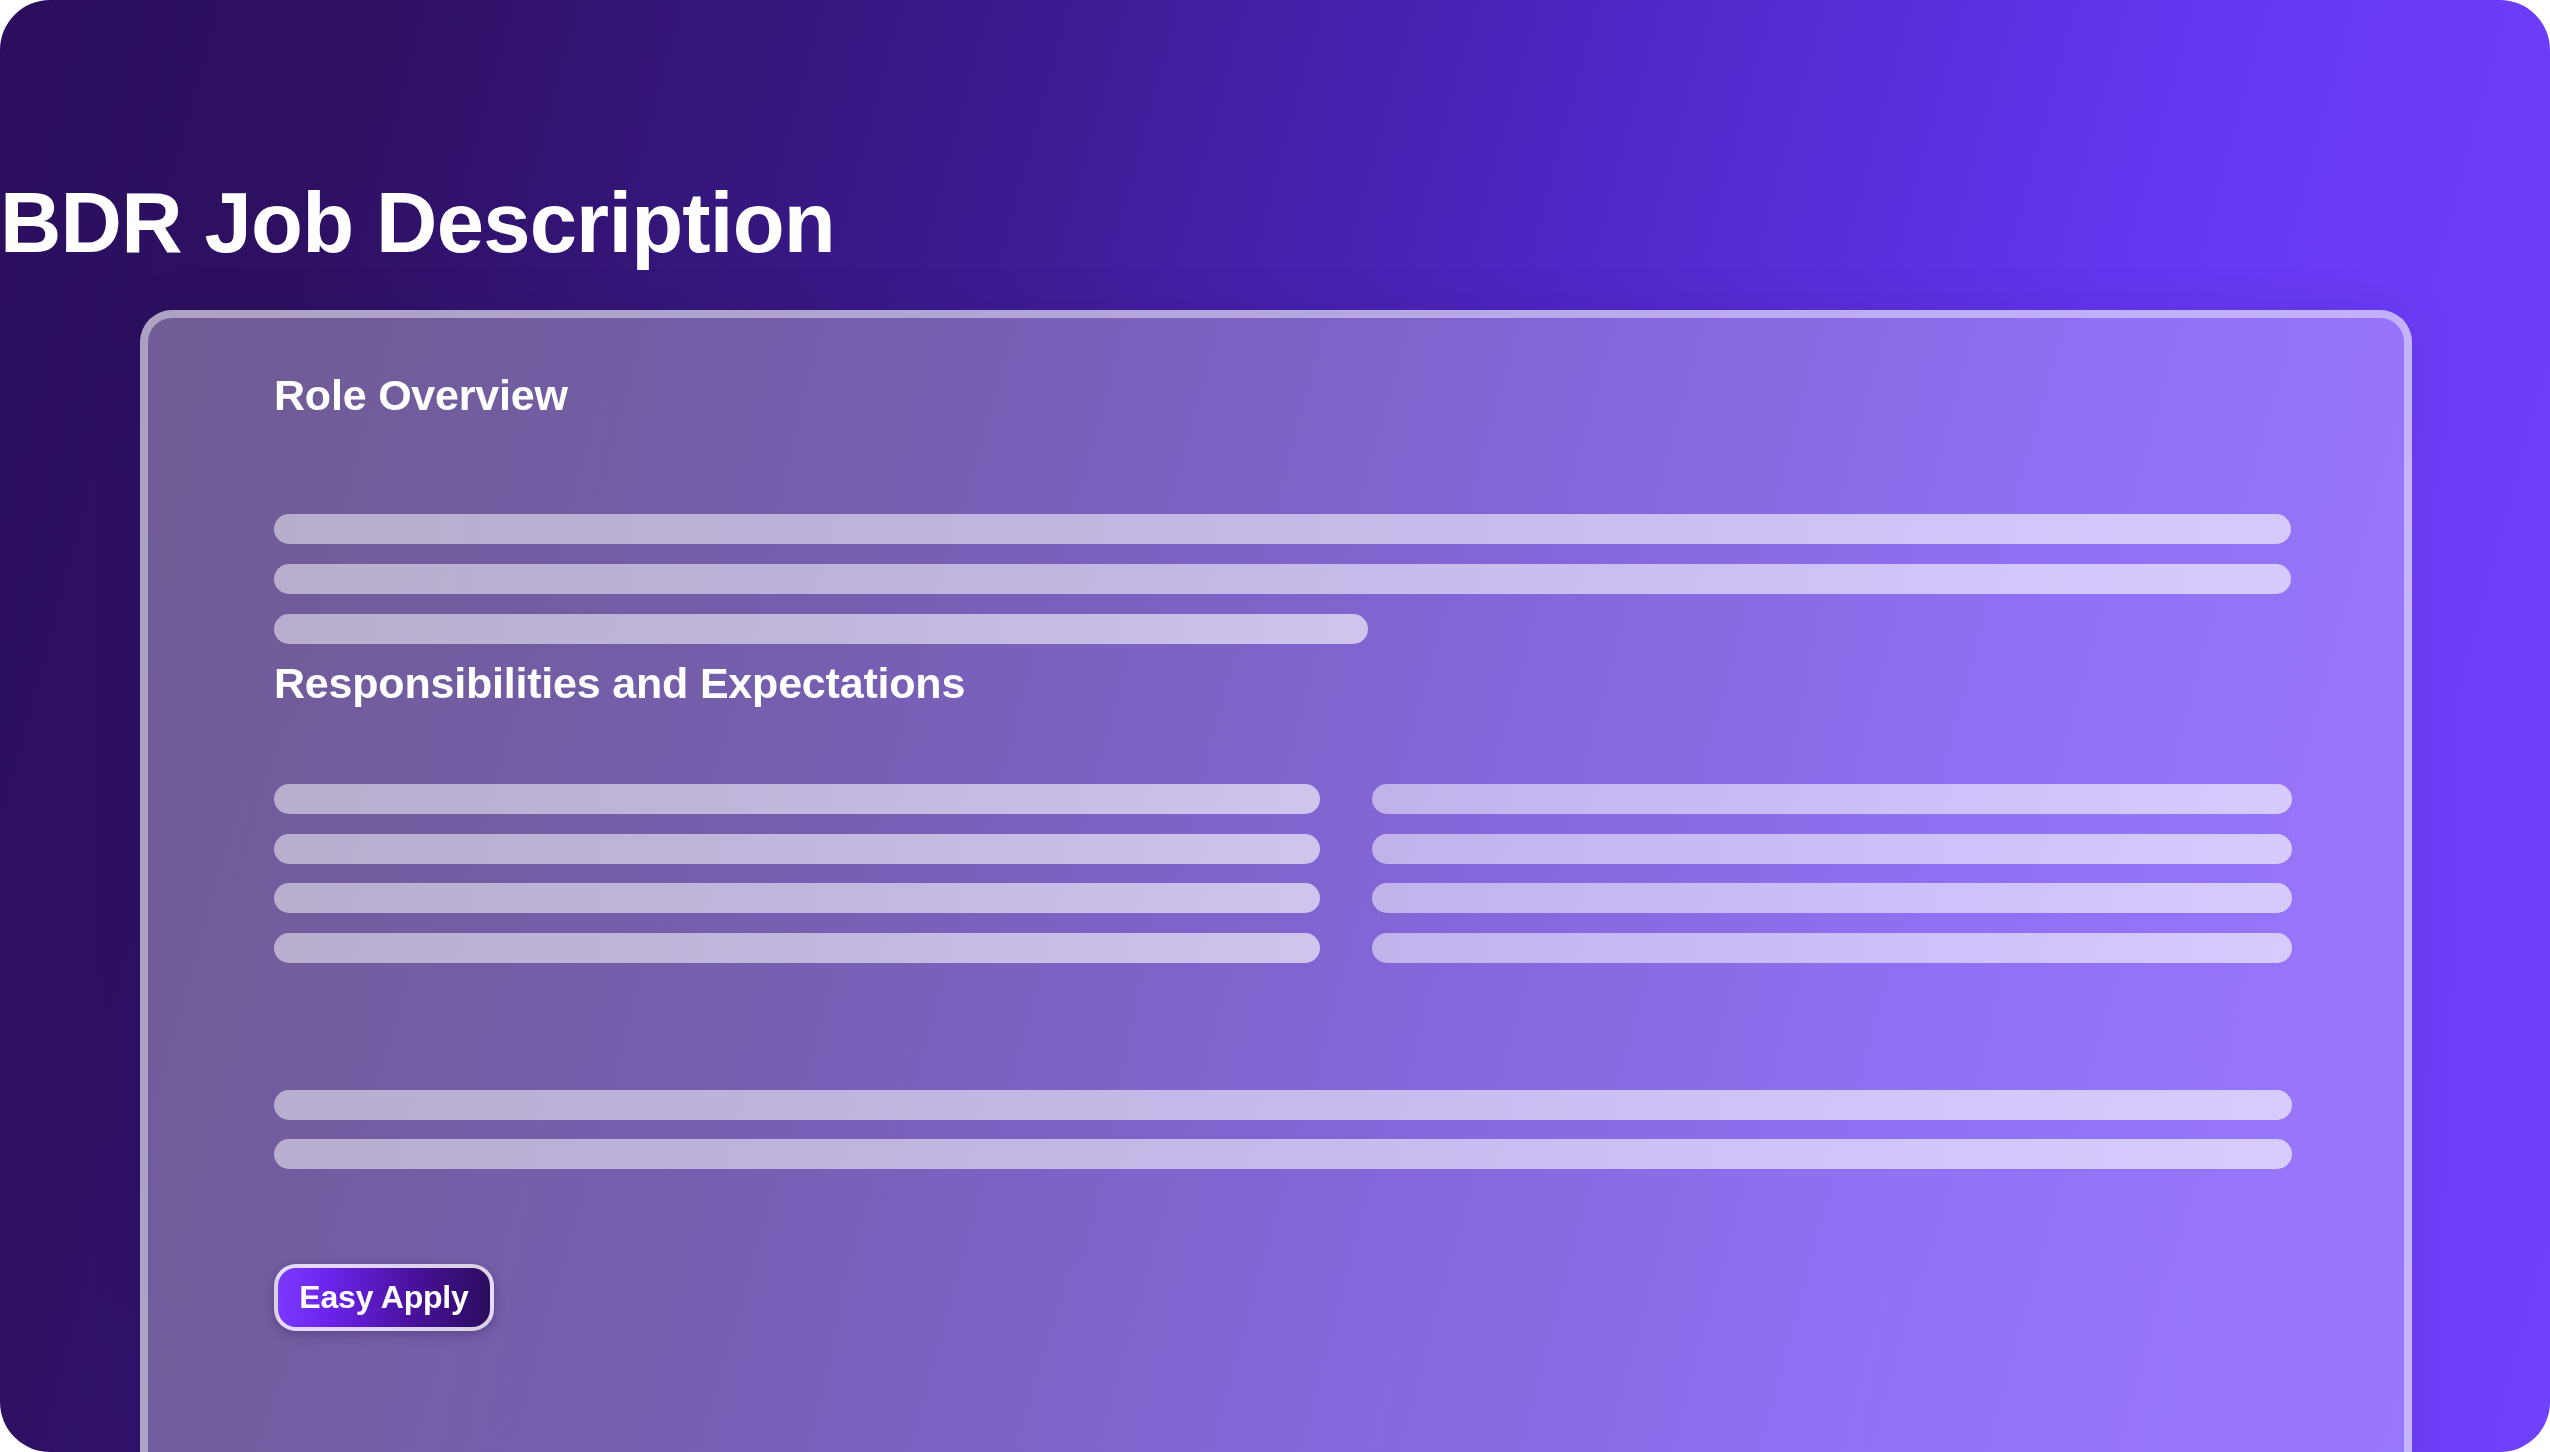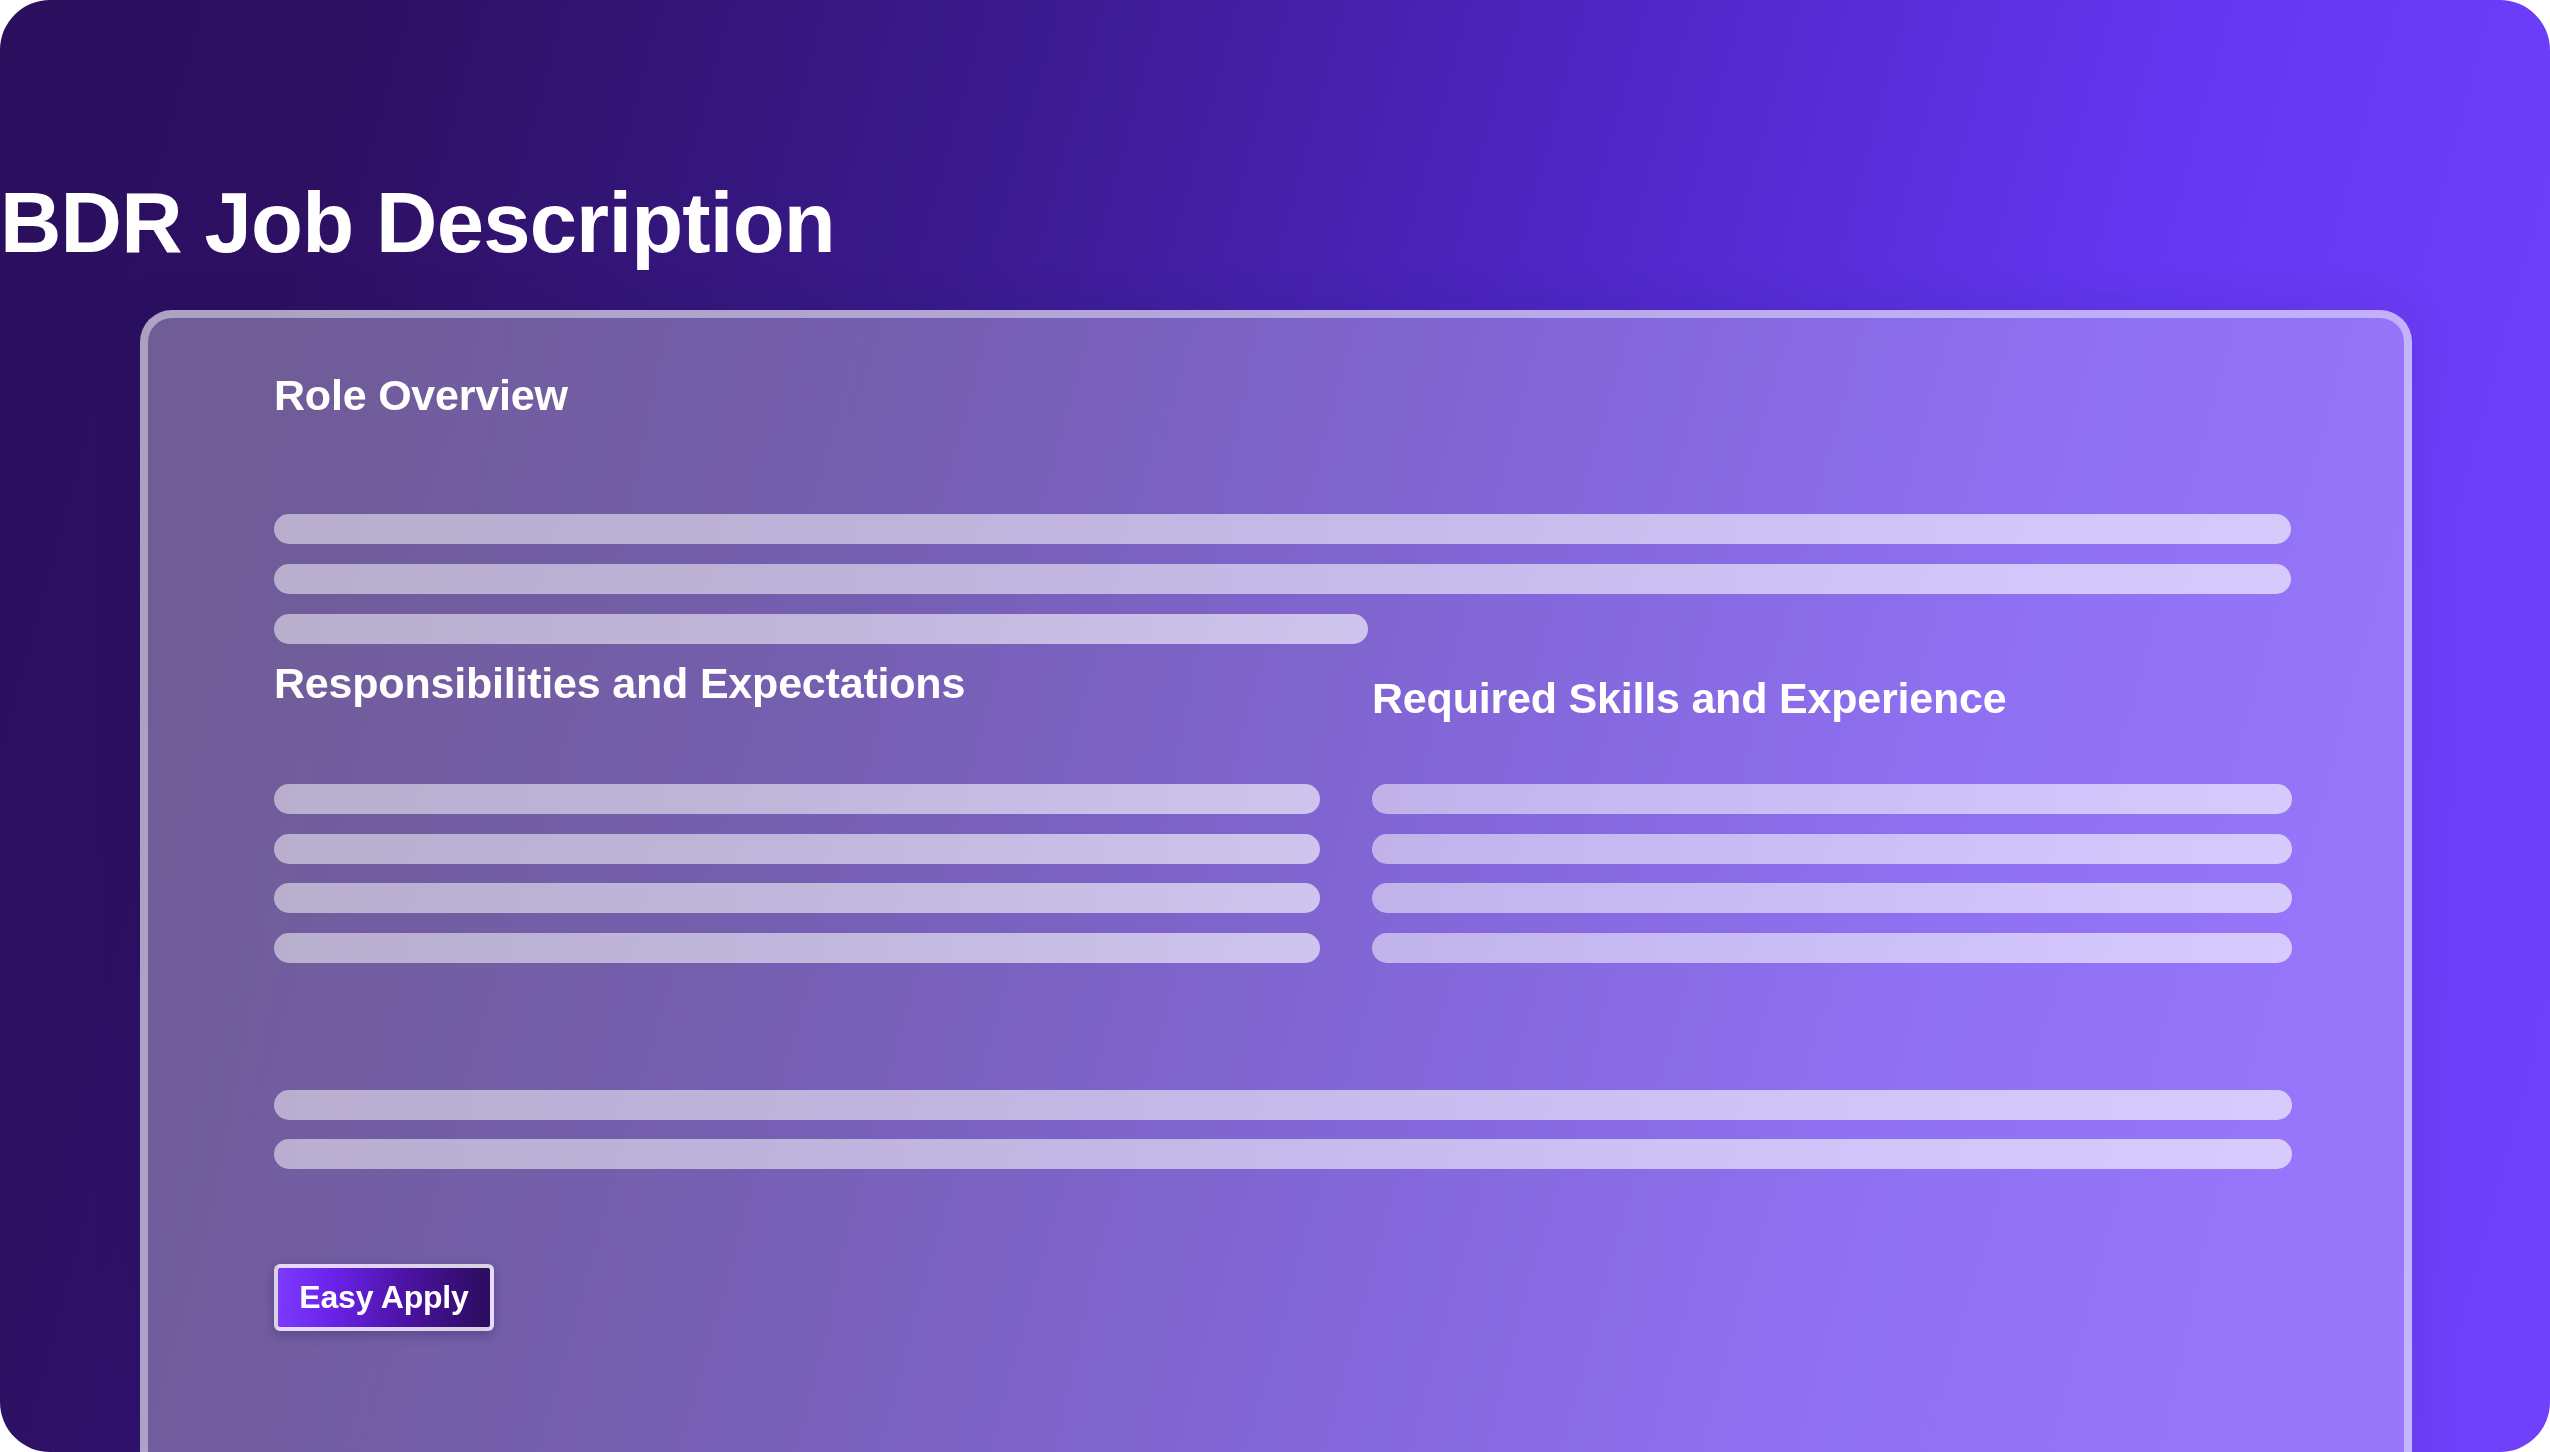--- a/index.html
+++ b/index.html
@@ -99,21 +99,21 @@
   }
 
   
   #easy-apply-button {
     position: absolute;
     left: 126px;
     top: 946px;
     width: 220px;
     height: 67px;
     box-sizing: border-box;
-    border-radius: 6px;
+    border-radius: 22px;
     border: 4px solid rgba(255,255,255,0.82);
     background: linear-gradient(92deg, #7c3aff 0%, #6a22e8 26%, #4a129f 62%, #2b0c5c 100%);
     color: #ffffff;
     font-family: "Liberation Sans", "DejaVu Sans", sans-serif;
     font-size: 32px;
     font-weight: bold;
     letter-spacing: -0.2px;
     display: flex;
     align-items: center;
     justify-content: center;
@@ -138,21 +138,20 @@
       <div class="sk" style="left:126px; top:246px; width:2017px;"></div>
       <div class="sk" style="left:126px; top:296px; width:1094px;"></div>
 
       <div class="section-heading" style="left:126px; top:344px;">Responsibilities and Expectations</div>
 
       <div class="sk" style="left:126px; top:466px; width:1046px;"></div>
       <div class="sk" style="left:126px; top:516px; width:1046px;"></div>
       <div class="sk" style="left:126px; top:565px; width:1046px;"></div>
       <div class="sk" style="left:126px; top:615px; width:1046px;"></div>
 
-      <div class="section-heading" style="left:1224px; top:359px;">Required Skills and Experience</div>
 
       <div class="sk" style="left:1224px; top:466px; width:920px;"></div>
       <div class="sk" style="left:1224px; top:516px; width:920px;"></div>
       <div class="sk" style="left:1224px; top:565px; width:920px;"></div>
       <div class="sk" style="left:1224px; top:615px; width:920px;"></div>
 
 
       <div class="sk" style="left:126px; top:772px; width:2018px;"></div>
       <div class="sk" style="left:126px; top:821px; width:2018px;"></div>
 

